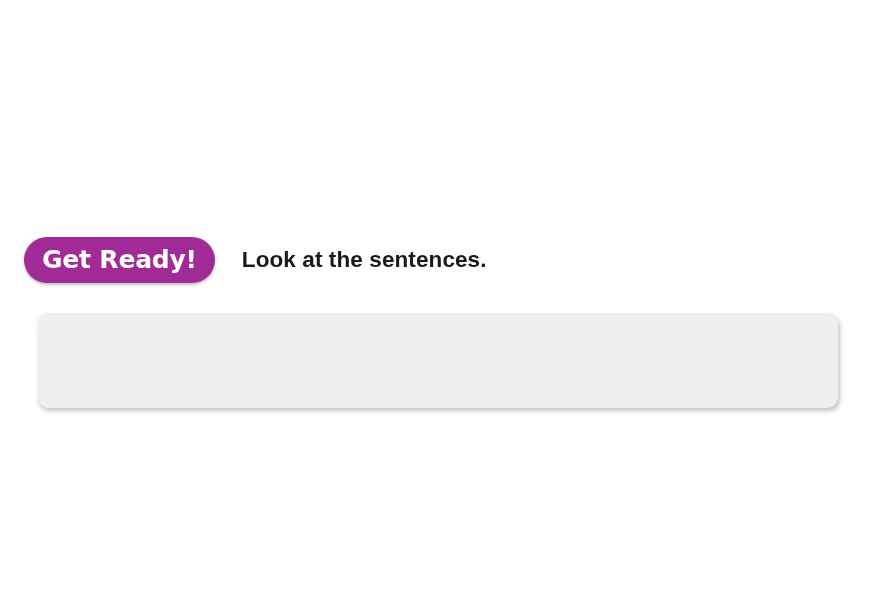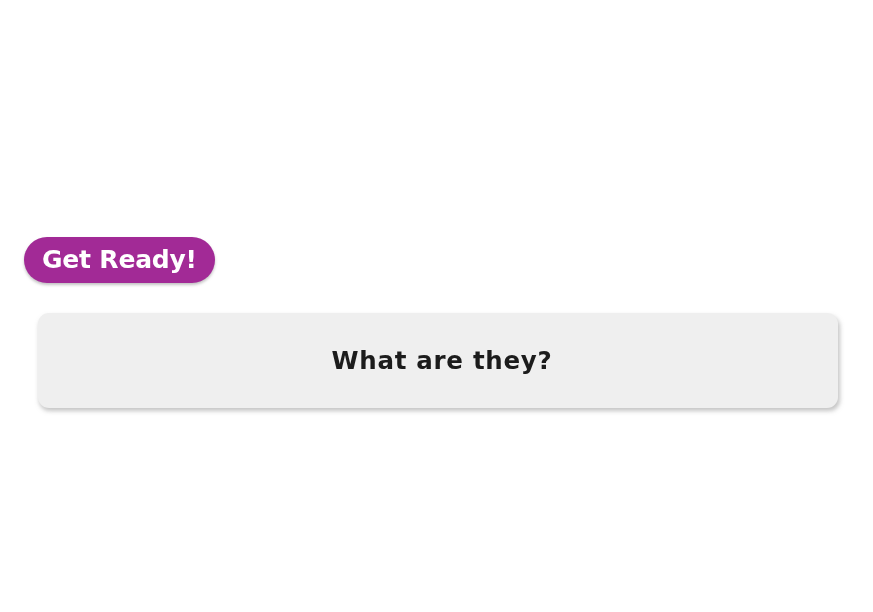--- a/index.html
+++ b/index.html
@@ -110,22 +110,22 @@
 <body>
 
 <div id="page">
 
   <div class="prompt-row">
 
     <div class="get-ready-badge">
       <span class="badge-label">Get Ready!</span>
     </div>
 
+    <div class="instruction">Look at the sentences.</div>
 
   </div>
 
   <div class="sentence-panel">
     <div class="sentence-list">
-      <div class="sentence-line">What are they?</div>
     </div>
   </div>
 
 </div>
 
 </body></html>

